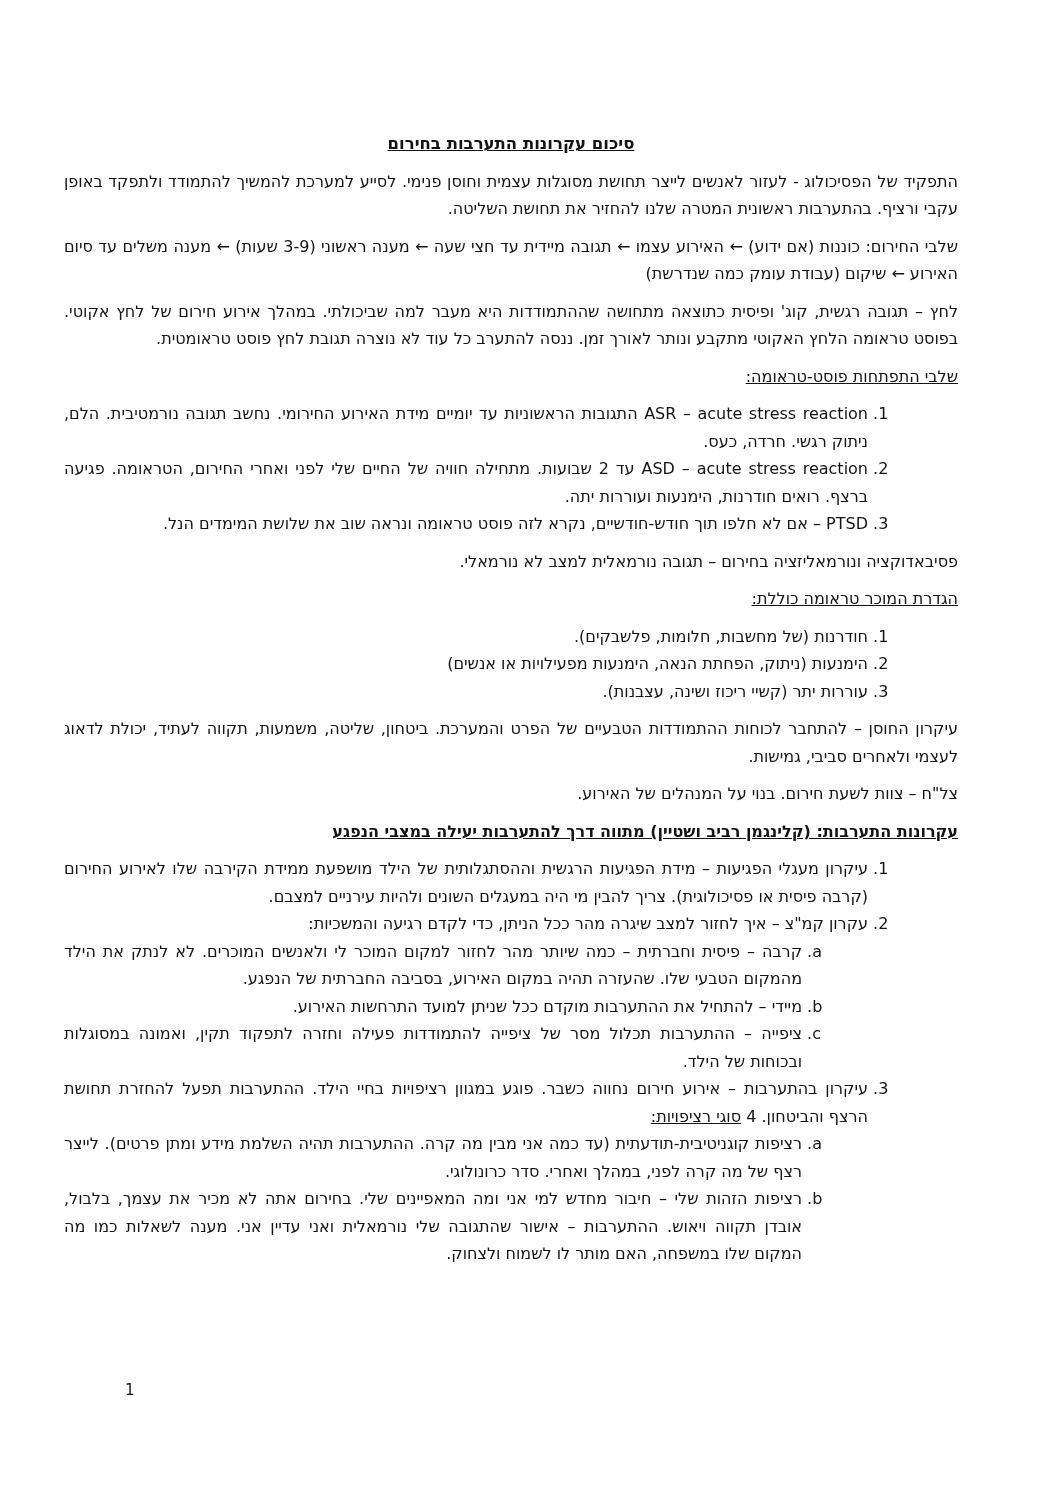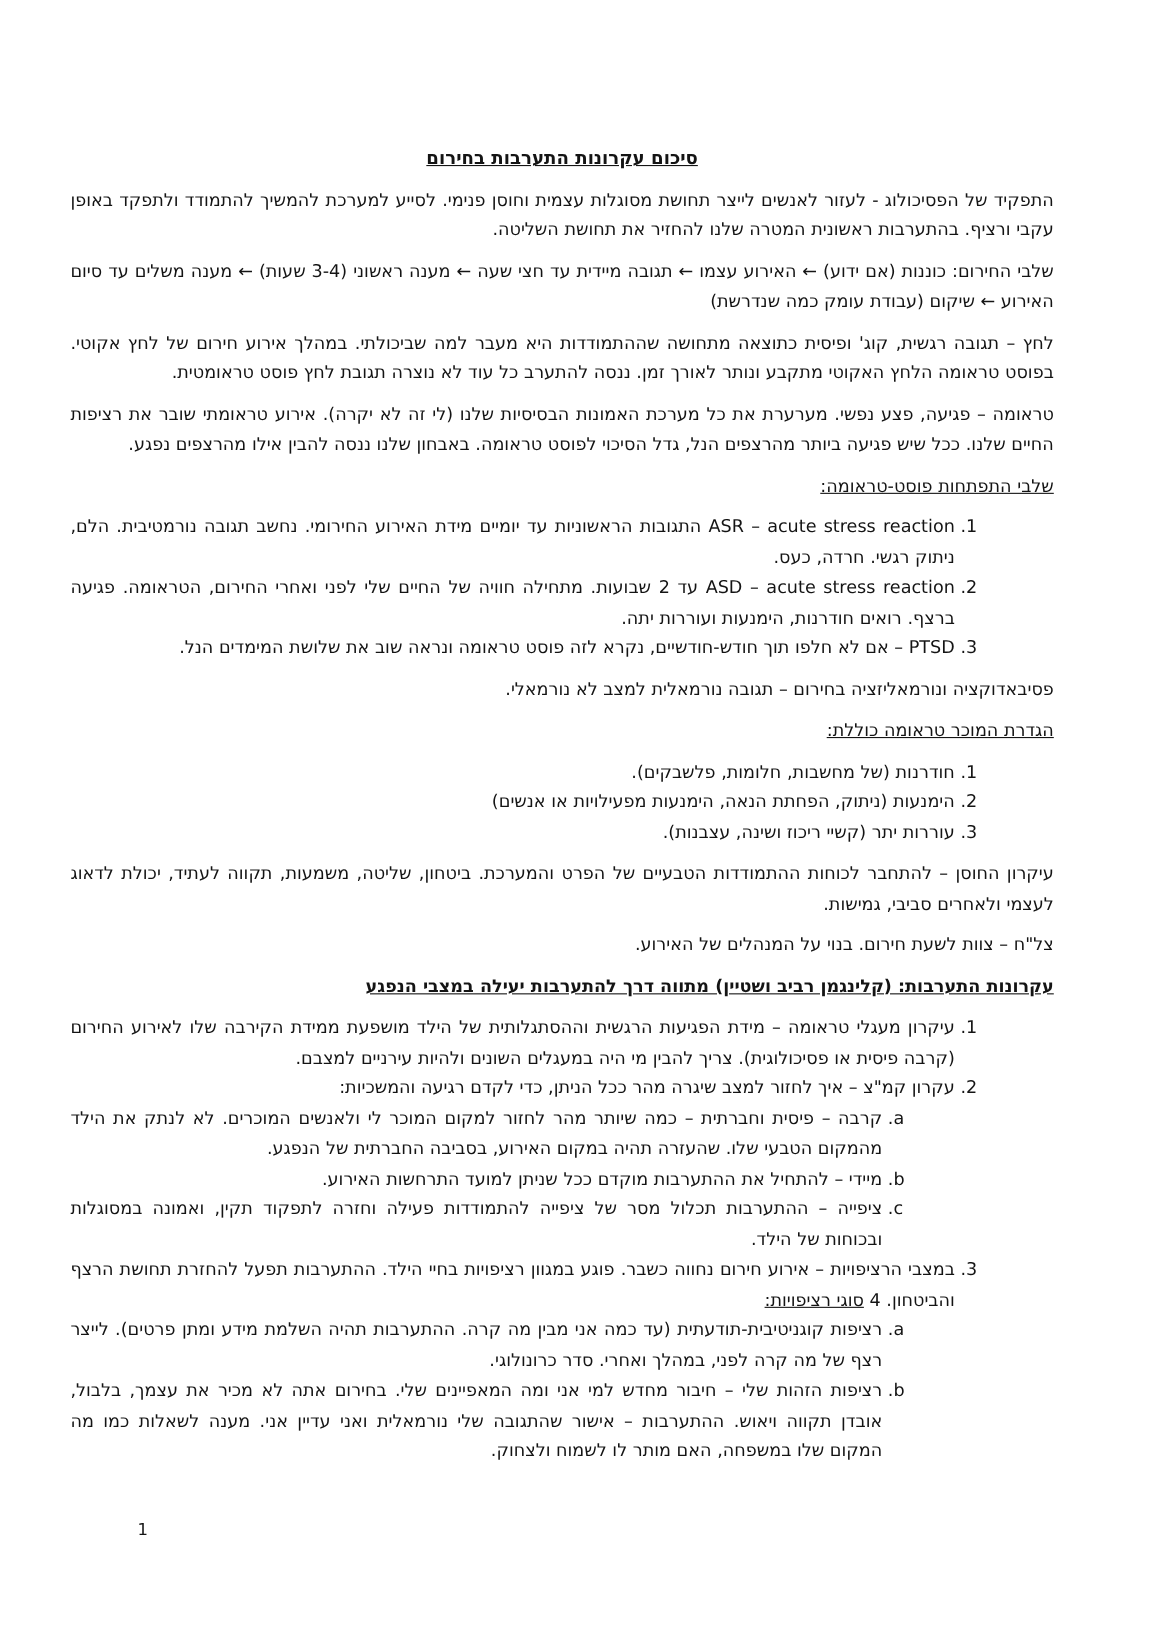--- a/index.html
+++ b/index.html
@@ -64,25 +64,24 @@
 </style>
 </head>
 <body>
 
 <div class="page">
 
   <div class="doc-title">סיכום עקרונות התערבות בחירום</div>
 
   <p class="para">התפקיד של הפסיכולוג - לעזור לאנשים לייצר תחושת מסוגלות עצמית וחוסן פנימי. לסייע למערכת להמשיך להתמודד ולתפקד באופן עקבי ורציף. בהתערבות ראשונית המטרה שלנו להחזיר את תחושת השליטה.</p>
 
-  <p class="para"><span class="b">שלבי החירום:</span><span> כוננות (אם ידוע) ← האירוע עצמו ← תגובה מיידית עד חצי שעה ← מענה ראשוני (3-4 שעות) ← מענה משלים עד סיום האירוע ← שיקום (עבודת עומק כמה שנדרשת)</span></p>
+  <p class="para"><span class="b">שלבי החירום:</span><span> כוננות (אם ידוע) ← האירוע עצמו ← תגובה מיידית עד חצי שעה ← מענה ראשוני (3-9 שעות) ← מענה משלים עד סיום האירוע ← שיקום (עבודת עומק כמה שנדרשת)</span></p>
 
   <p class="para"><span class="b">לחץ –</span><span> תגובה רגשית, קוג' ופיסית כתוצאה מתחושה שההתמודדות היא מעבר למה שביכולתי. במהלך אירוע חירום של לחץ אקוטי. בפוסט טראומה הלחץ האקוטי מתקבע ונותר לאורך זמן. ננסה להתערב כל עוד לא נוצרה תגובת לחץ פוסט טראומטית.</span></p>
 
-  <p class="para"><span class="b">טראומה –</span><span> פגיעה, פצע נפשי. מערערת את כל מערכת האמונות הבסיסיות שלנו (לי זה לא יקרה). אירוע טראומתי שובר את רציפות החיים שלנו. ככל שיש פגיעה ביותר מהרצפים הנל, גדל הסיכוי לפוסט טראומה. באבחון שלנו ננסה להבין אילו מהרצפים נפגע.</span></p>
 
   <div class="section-heading">שלבי התפתחות פוסט-טראומה:</div>
 
   <ol class="num">
     <li><span>ASR – acute stress reaction התגובות הראשוניות עד יומיים מידת האירוע החירומי. נחשב תגובה נורמטיבית. הלם, ניתוק רגשי. חרדה, כעס.</span></li>
     <li><span>ASD – acute stress reaction עד 2 שבועות. מתחילה חוויה של החיים שלי לפני ואחרי החירום, הטראומה. פגיעה ברצף. רואים חודרנות, הימנעות ועוררות יתה.</span></li>
     <li><span>PTSD – אם לא חלפו תוך חודש-חודשיים, נקרא לזה פוסט טראומה ונראה שוב את שלושת המימדים הנל.</span></li>
   </ol>
 
   <p class="para">פסיבאדוקציה ונורמאליזציה בחירום – תגובה נורמאלית למצב לא נורמאלי.</p>
@@ -95,31 +94,31 @@
     <li><span>עוררות יתר (קשיי ריכוז ושינה, עצבנות).</span></li>
   </ol>
 
   <p class="para"><span class="b">עיקרון החוסן –</span><span> להתחבר לכוחות ההתמודדות הטבעיים של הפרט והמערכת. ביטחון, שליטה, משמעות, תקווה לעתיד, יכולת לדאוג לעצמי ולאחרים סביבי, גמישות.</span></p>
 
   <p class="para">צל"ח – צוות לשעת חירום. בנוי על המנהלים של האירוע.</p>
 
   <div class="section-heading bold">עקרונות התערבות: (קלינגמן רביב ושטיין) מתווה דרך להתערבות יעילה במצבי הנפגע</div>
 
   <ol class="num">
-    <li><span class="b">עיקרון מעגלי טראומה –</span><span> מידת הפגיעות הרגשית וההסתגלותית של הילד מושפעת ממידת הקירבה שלו לאירוע החירום (קרבה פיסית או פסיכולוגית). צריך להבין מי היה במעגלים השונים ולהיות עירניים למצבם.</span></li>
+    <li><span class="b">עיקרון מעגלי הפגיעות –</span><span> מידת הפגיעות הרגשית וההסתגלותית של הילד מושפעת ממידת הקירבה שלו לאירוע החירום (קרבה פיסית או פסיכולוגית). צריך להבין מי היה במעגלים השונים ולהיות עירניים למצבם.</span></li>
 
     <li><span class="b">עקרון קמ"צ –</span><span> איך לחזור למצב שיגרה מהר ככל הניתן, כדי לקדם רגיעה והמשכיות:</span>
       <ol class="latin">
         <li><span>קרבה – פיסית וחברתית – כמה שיותר מהר לחזור למקום המוכר לי ולאנשים המוכרים. לא לנתק את הילד מהמקום הטבעי שלו. שהעזרה תהיה במקום האירוע, בסביבה החברתית של הנפגע.</span></li>
         <li><span>מיידי – להתחיל את ההתערבות מוקדם ככל שניתן למועד התרחשות האירוע.</span></li>
         <li><span>ציפייה – ההתערבות תכלול מסר של ציפייה להתמודדות פעילה וחזרה לתפקוד תקין, ואמונה במסוגלות ובכוחות של הילד.</span></li>
       </ol>
     </li>
 
-    <li><span class="b">במצבי הרציפויות –</span><span> אירוע חירום נחווה כשבר. פוגע במגוון רציפויות בחיי הילד. ההתערבות תפעל להחזרת תחושת הרצף והביטחון. 4 </span><span class="u">סוגי רציפויות:</span>
+    <li><span class="b">עיקרון בהתערבות –</span><span> אירוע חירום נחווה כשבר. פוגע במגוון רציפויות בחיי הילד. ההתערבות תפעל להחזרת תחושת הרצף והביטחון. 4 </span><span class="u">סוגי רציפויות:</span>
       <ol class="latin">
         <li><span class="b">רציפות קוגניטיבית-תודעתית</span><span> (עד כמה אני מבין מה קרה. ההתערבות תהיה השלמת מידע ומתן פרטים). לייצר רצף של מה קרה לפני, במהלך ואחרי. סדר כרונולוגי.</span></li>
         <li><span class="b">רציפות הזהות שלי –</span><span> חיבור מחדש למי אני ומה המאפיינים שלי. בחירום אתה לא מכיר את עצמך, בלבול, אובדן תקווה ויאוש. ההתערבות – אישור שהתגובה שלי נורמאלית ואני עדיין אני. מענה לשאלות כמו מה המקום שלו במשפחה, האם מותר לו לשמוח ולצחוק.</span></li>
       </ol>
     </li>
   </ol>
 
   <div class="page-number">1</div>
 
 </div>

